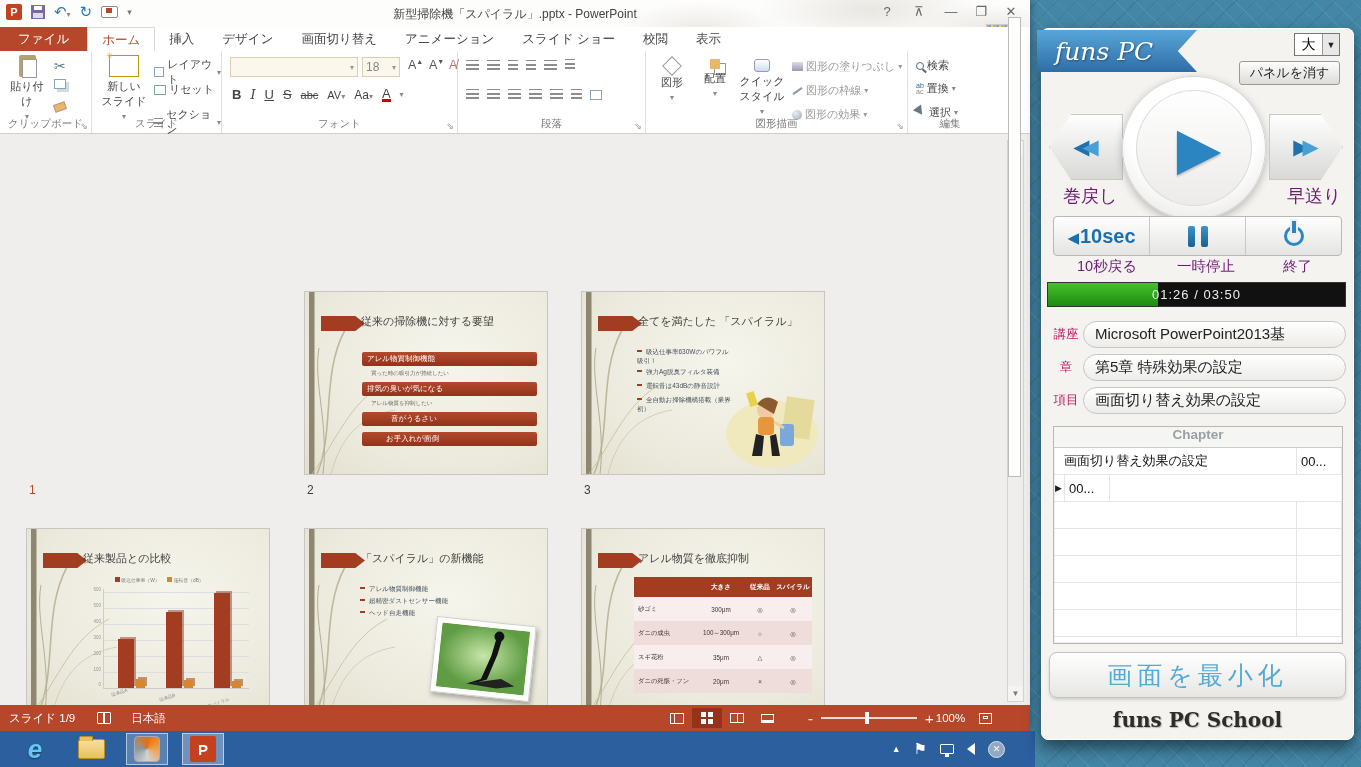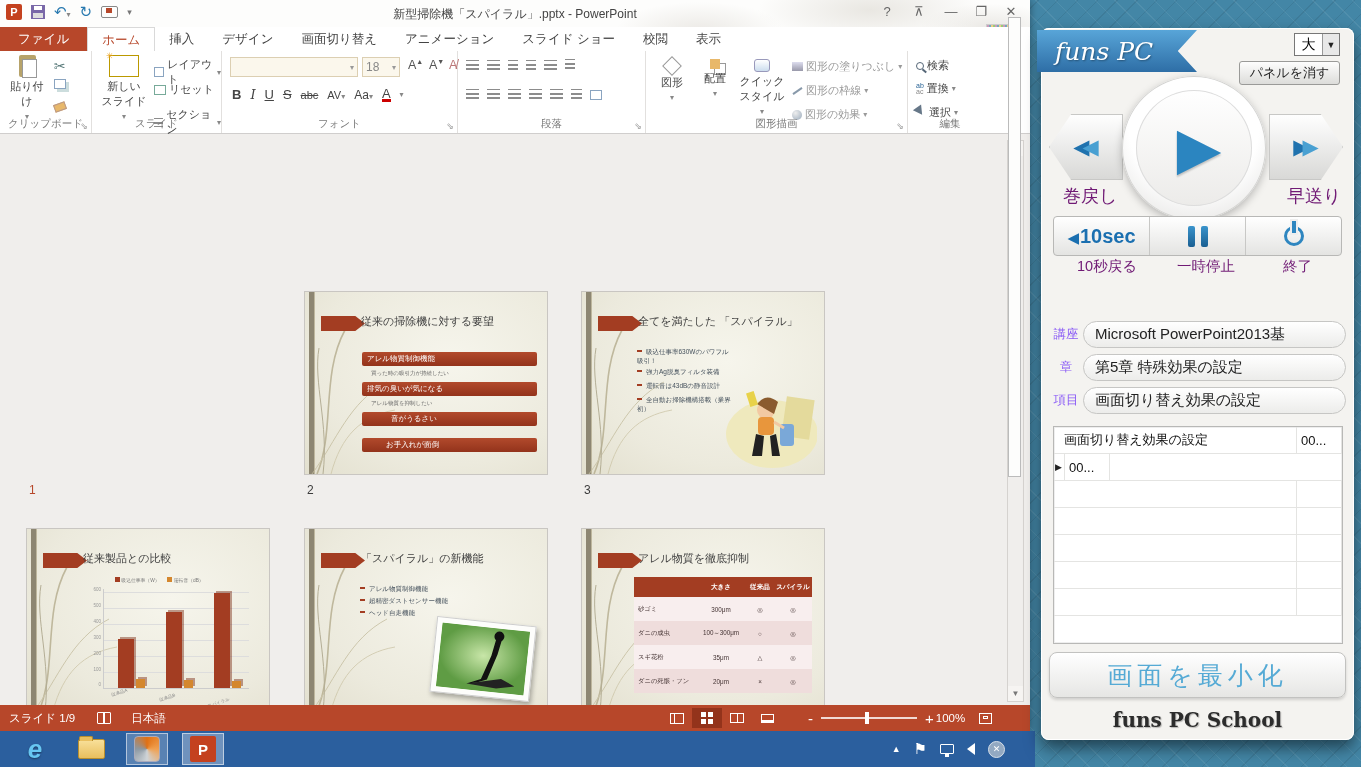--- a/index.html
+++ b/index.html
@@ -151,21 +151,21 @@
   .pausebar { width:7px; height:21px; background:linear-gradient(#3a94cc,#1a5f92); border-radius:2px; margin:0 3px; }
   .power { width:20px; height:20px; border:3px solid #2e86c0; border-radius:50%; position:relative; }
   .power:before { content:""; position:absolute; left:5px; top:-8px; width:4px; height:12px; background:#2e86c0; box-shadow:0 0 0 2px #eee; }
   .ctllabel { position:absolute; top:229px; font-size:14.5px; color:#701a75; }
 
   #progress { position:absolute; left:6px; top:254px; width:299px; height:25px; background:#111; border:1px solid #333; }
   #progress-fill { position:absolute; left:0; top:0; bottom:0; background:linear-gradient(#46c22c,#1d8a12); }
   #progress-text { position:absolute; width:100%; top:4px; text-align:center; color:#eee; font-size:13px; letter-spacing:1px; }
 
   .inforow { position:absolute; left:8px; width:297px; height:28px; display:flex; align-items:center; }
-  .infolabel { width:34px; text-align:center; font-size:12.5px; color:#8b5cf6; }
+  .infolabel { width:34px; text-align:center; font-size:12.5px; color:#be185d; }
   .pill { flex:1; height:27px; background:linear-gradient(#ffffff,#ececea); border:1px solid #c6c6c4;
     border-radius:14px; font-size:15px; color:#222; display:flex; align-items:center; padding-left:11px;
     white-space:nowrap; overflow:hidden; }
 
   #chapterbox { position:absolute; left:12px; top:398px; width:290px; height:218px; background:#fff;
     border:1px solid #b8b8b6; box-shadow:inset 0 0 0 1px #eee; }
   #chapterhead { height:21px; background:#f5f5f3; border-bottom:1px solid #ccc; text-align:center;
     font-size:13.5px; font-weight:bold; color:#9aa0a6; }
   .chrow { height:27px; border-bottom:1px solid #e4e4e2; display:flex; font-size:13px; color:#111; align-items:center; }
   .chrow .mk { width:10px; font-size:9px; color:#222; padding-left:1px; }
@@ -390,21 +390,21 @@
       <svg class="deco" viewBox="0 0 90 150">
           <use href="#grass"></use>
         </svg>
       <div class="rarrow" style="left:16px;top:24px;width:44px;height:15px;"></div>
       <div class="s-title">従来の掃除機に対する要望</div>
       <div class="s2bar" style="top:60px;">アレル物質制御機能</div>
       <div class="s2sub" style="top:78px;">買った時の吸引力が持続したい</div>
       <div class="s2bar" style="top:90px;">排気の臭いが気になる</div>
       <div class="s2sub" style="top:108px;">アレル物質を抑制したい</div>
       <div class="s2bar" style="top:120px;padding-left:29px;">音がうるさい</div>
-      <div class="s2bar" style="top:146px;padding-left:24px;">お手入れが面倒</div>
+      <div class="s2bar" style="top:140px;padding-left:24px;">お手入れが面倒</div>
     </div>
     <div class="snum" style="left:307px;top:349px;">2</div>
 
     <div class="thumb" style="left:581px;top:157px;">
       <div class="stripe"></div>
       <svg class="deco" viewBox="0 0 90 150">
           <use href="#grass"></use>
         </svg>
       <div class="rarrow" style="left:16px;top:24px;width:44px;height:15px;"></div>
       <div class="s-title">全てを満たした 「スパイラル」</div>
@@ -631,35 +631,40 @@
         <span class="pausebar"></span>
     </div>
     <div class="ctl">
         <span class="power"></span>
       </div>
   </div>
   <span class="ctllabel" style="left:36px;">10秒戻る</span>
   <span class="ctllabel" style="left:128px;margin-left:8px;">一時停止</span>
   <span class="ctllabel" style="left:242px;">終了</span>
 
+  <div id="progress">
+    <div id="progress-fill" style="width: 37%;"></div>
+    <div id="progress-text">01:26 / 03:50</div>
+  </div>
 
   <div class="inforow" style="top:292px;">
     <span class="infolabel">講座</span>
     <span class="pill">Microsoft PowerPoint2013基</span>
   </div>
   <div class="inforow" style="top:325px;">
     <span class="infolabel">章</span>
     <span class="pill">第5章 特殊効果の設定</span>
   </div>
   <div class="inforow" style="top:358px;">
     <span class="infolabel">項目</span>
     <span class="pill">画面切り替え効果の設定</span>
   </div>
 
   <div id="chapterbox">
+    <div id="chapterhead">Chapter</div>
     <div class="chrow">
       <span class="mk"></span>
       <span class="t">画面切り替え効果の設定</span>
       <span class="time">00...</span>
     </div>
     <div class="chrow">
       <span class="mk">▶</span>
       <span class="time">00...</span>
     </div>
     <div class="chrow">

